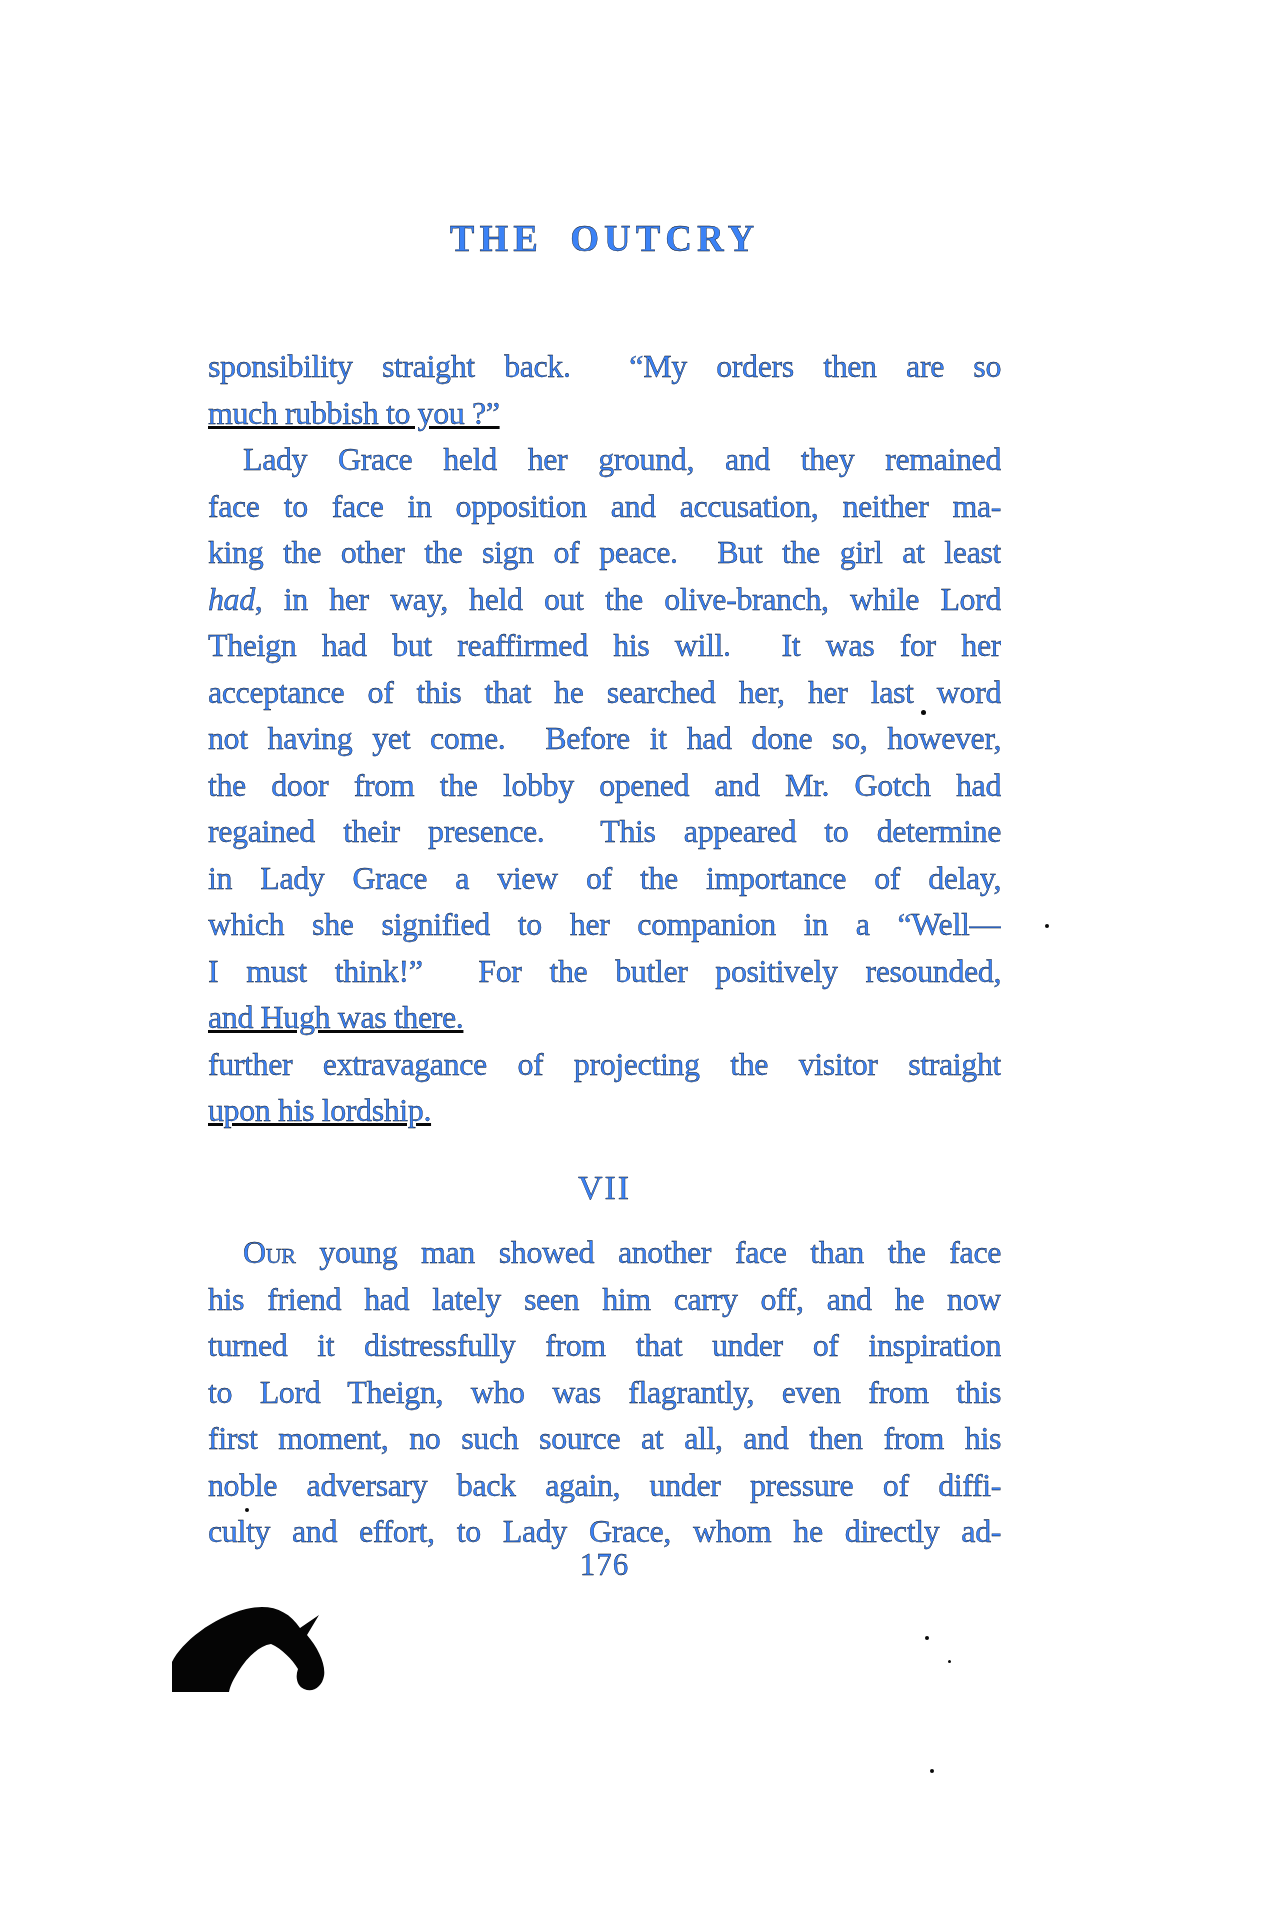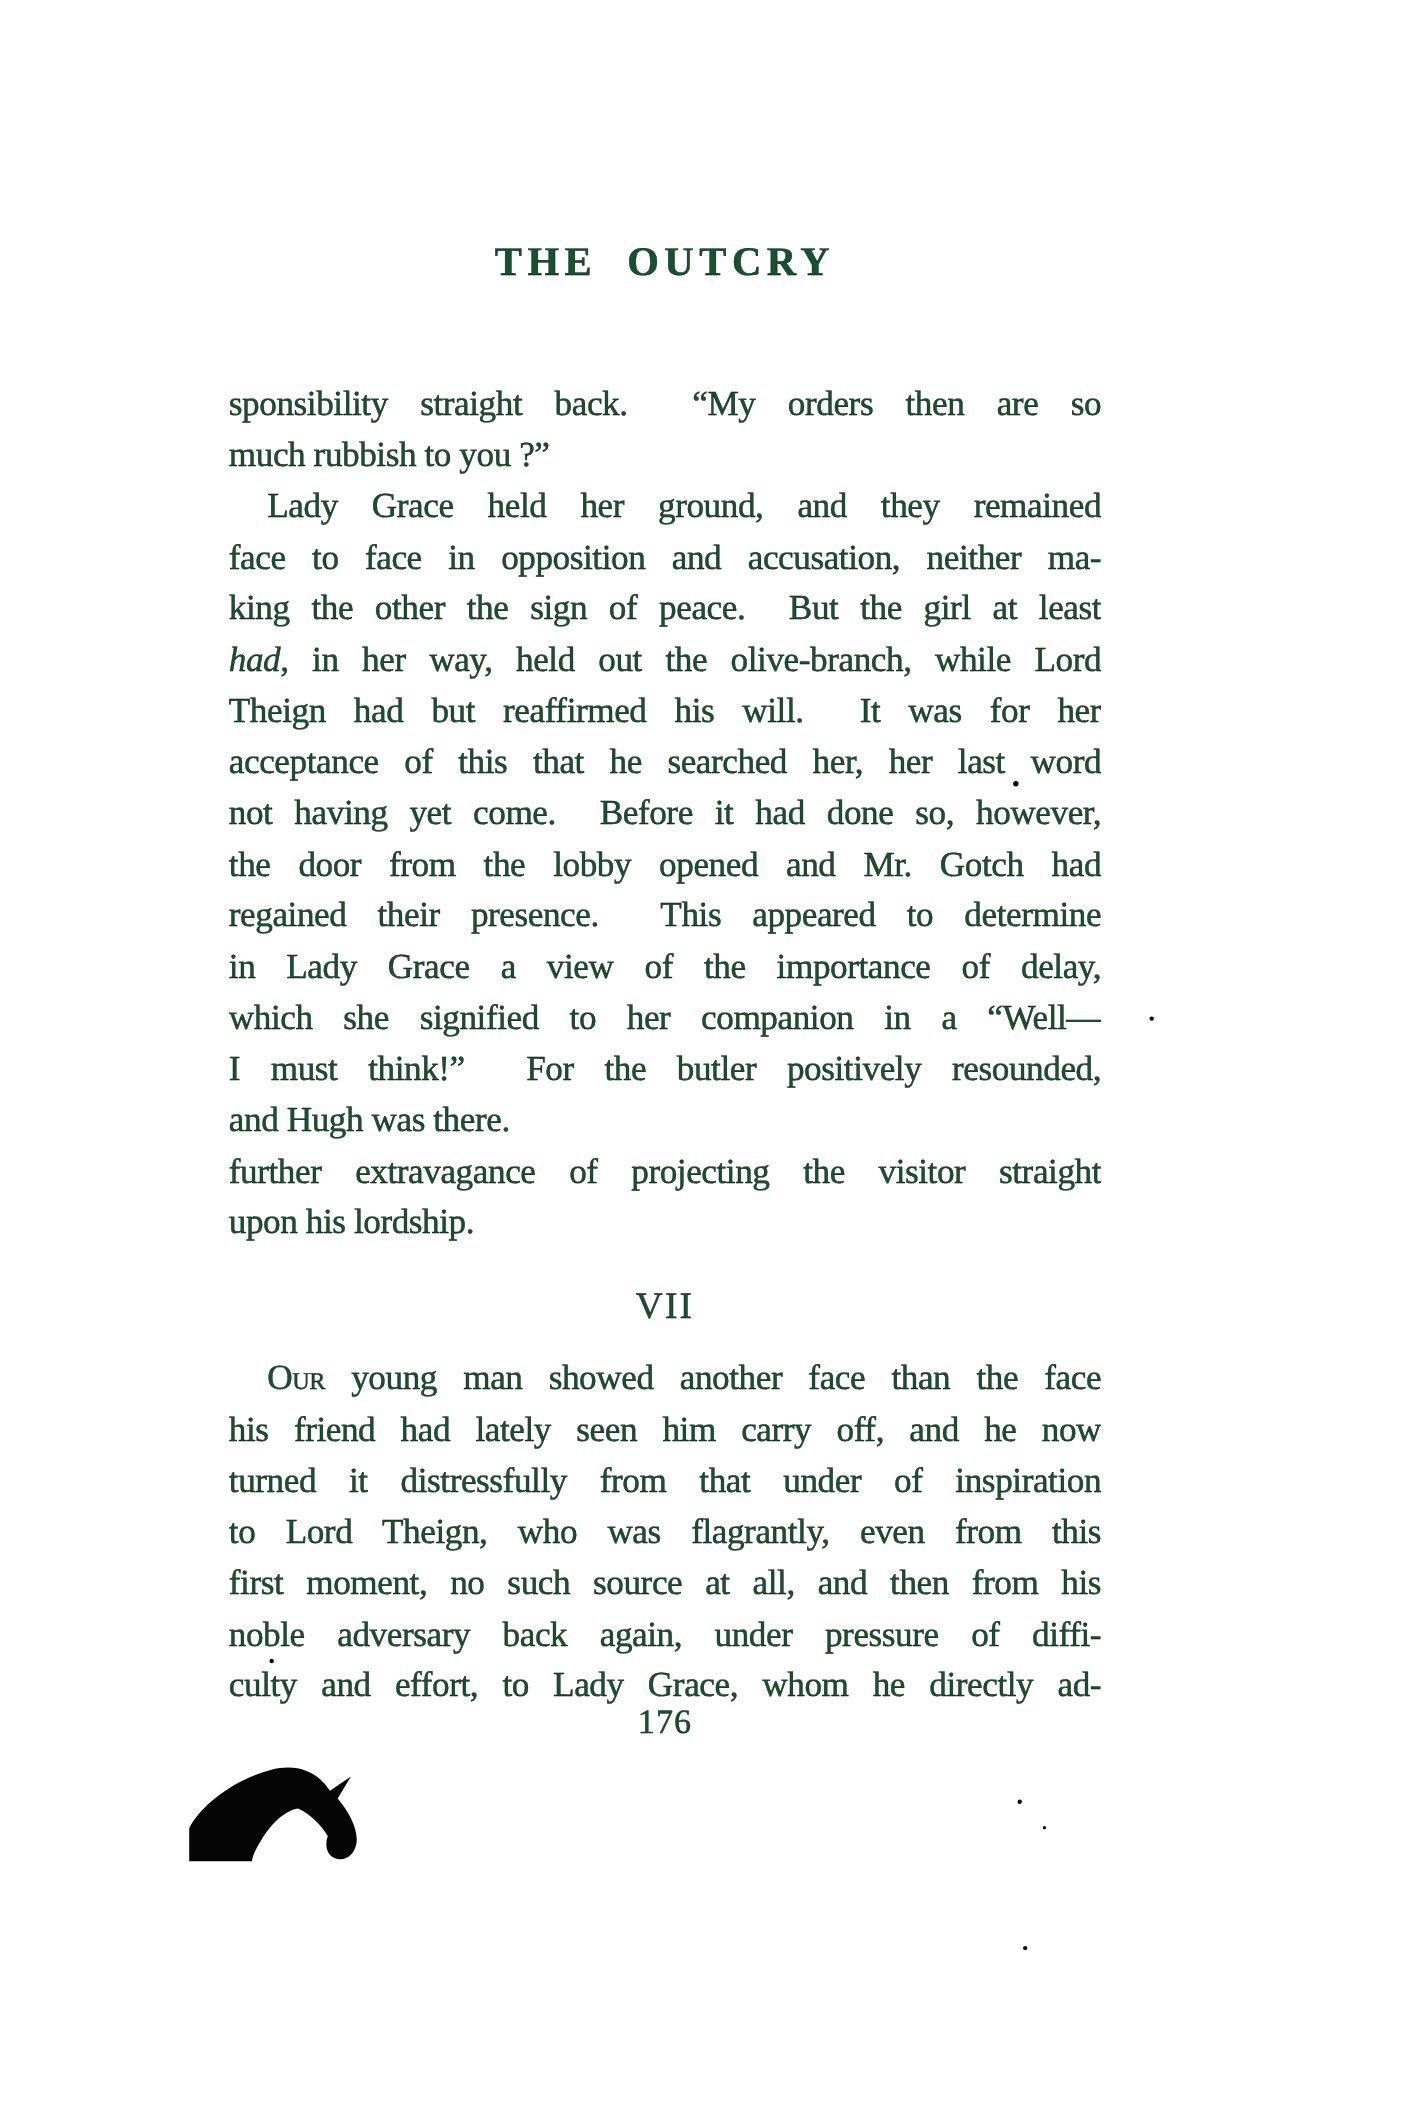--- a/index.html
+++ b/index.html
@@ -5,21 +5,21 @@
   html, body {
     margin: 0;
     padding: 0;
     background: #e8e8e8;
   }
   .page {
     position: relative;
     width: 1274px;
     height: 1924px;
     background: #ffffff;
-    color: #14532d;
+    color: #3b82f6;
     font-family: "Liberation Serif", "DejaVu Serif", serif;
     -webkit-text-stroke: 0.35px #070707;
     overflow: hidden;
   }
   .title {
     position: absolute;
     left: 208px;
     top: 218px;
     width: 793px;
     margin: 0;
@@ -40,21 +40,21 @@
     margin-top: 44px;
   }
   .paragraph { margin: 0; }
   .line {
     height: 46.5px;
     line-height: 46.5px;
     text-align: justify;
     text-align-last: justify;
     overflow: hidden;
   }
-  .line.short { text-align-last: left; }
+  .line.short { text-align-last: left; text-decoration: underline; }
   .line.indent { text-indent: 35px; }
   .i  { font-style: italic; }
   .sc { font-variant: small-caps; }
   .section-heading {
     height: 46.5px;
     line-height: 46.5px;
     margin: 31px 0 18px 0;
     text-align: center;
     font-size: 34px;
     letter-spacing: 2px;

